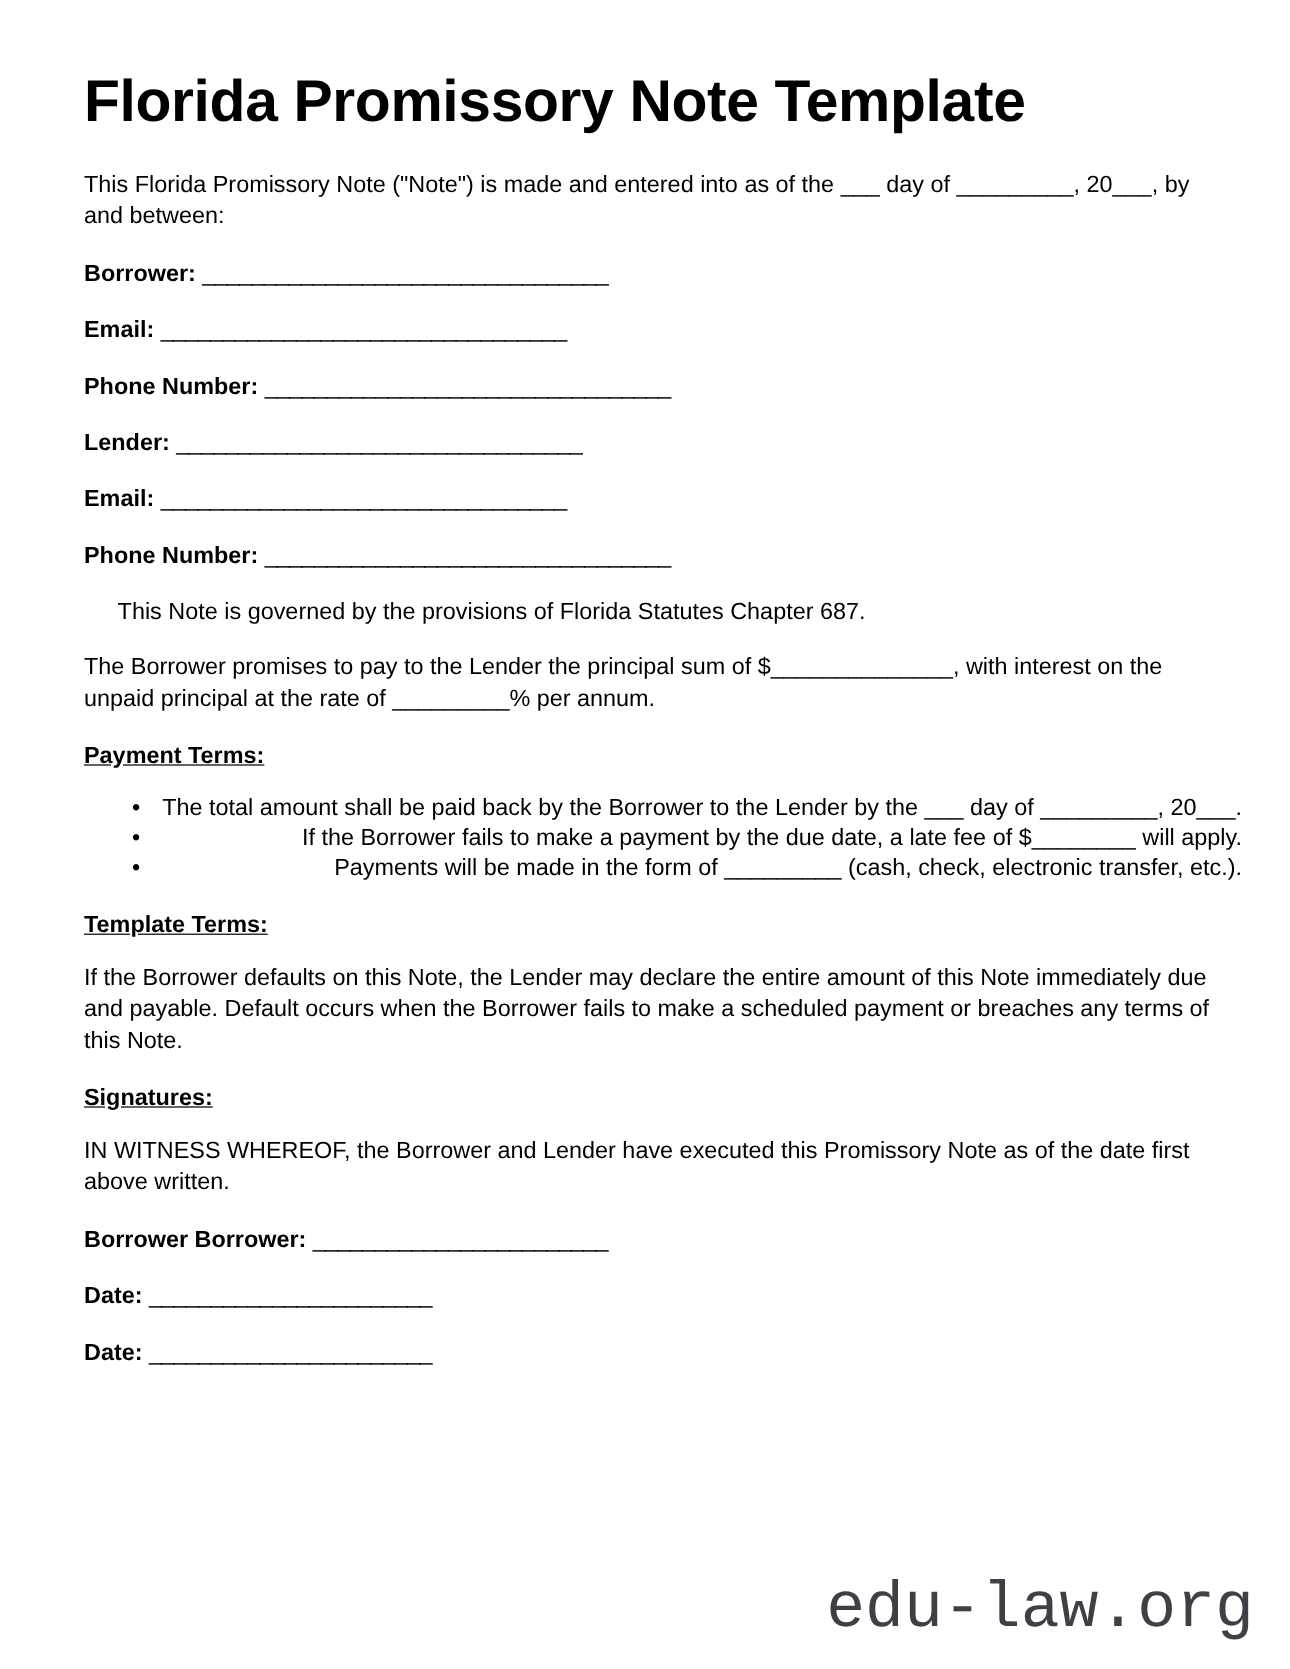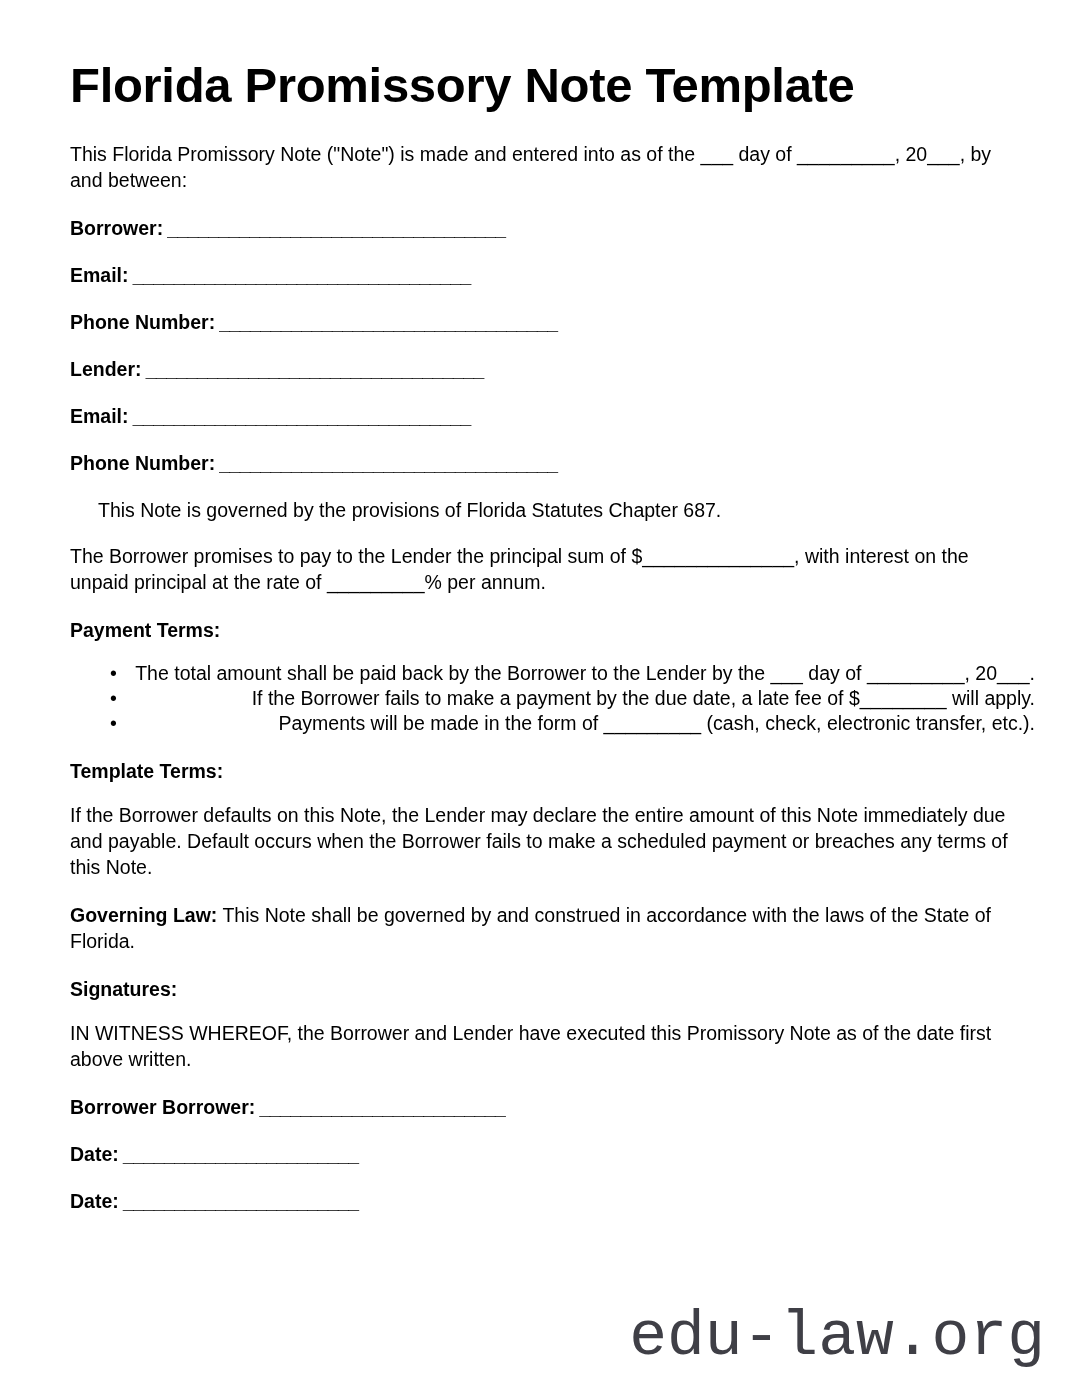--- a/index.html
+++ b/index.html
@@ -44,30 +44,30 @@
   }
   .field-row {
     font-size: 19.5px;
     line-height: 26px;
     font-weight: bold;
     margin: 0 0 21px 0;
     white-space: nowrap;
   }
   .field-row .blank {
     font-weight: normal;
-    font-style: italic;
   }
   .blank {
     letter-spacing: -0.6px;
   }
   .sec-head {
     font-size: 19.5px;
     line-height: 26px;
     font-weight: bold;
     margin: 0 0 18px 0;
+    text-decoration: underline;
   }
   ul.terms {
     margin: 0 0 22px 0;
     padding: 0 0 0 40px;
     list-style: none;
     max-width: 980px;
     text-align: right;
   }
   ul.terms li {
     position: relative;
@@ -83,21 +83,21 @@
     top: 0;
     font-size: 19.5px;
     line-height: 25px;
   }
   .bold-run { font-weight: bold; }
   .watermark {
     position: absolute;
     right: 30px;
     bottom: 22px;
     font-family: "Liberation Mono", "DejaVu Sans Mono", monospace;
-    font-size: 63px;
+    font-size: 54px;
     line-height: 1;
     color: #3f3f46;
     letter-spacing: 0px;
     white-space: nowrap;
   }
 </style>
 </head>
 <body>
 
 <div class="page">
@@ -145,21 +145,20 @@
   <ul class="terms">
     <li>The total amount shall be paid back by the Borrower to the Lender by the ___ day of _________, 20___.</li>
     <li>If the Borrower fails to make a payment by the due date, a late fee of $________ will apply.</li>
     <li>Payments will be made in the form of _________ (cash, check, electronic transfer, etc.).</li>
   </ul>
 
   <div class="sec-head">Template Terms:</div>
 
   <p class="para">If the Borrower defaults on this Note, the Lender may declare the entire amount of this Note immediately due and payable. Default occurs when the Borrower fails to make a scheduled payment or breaches any terms of this Note.</p>
 
-  <p class="para"><span class="bold-run">Governing Law:</span><span> This Note shall be governed by and construed in accordance with the laws of the State of Florida.</span></p>
 
   <div class="sec-head">Signatures:</div>
 
   <p class="para">IN WITNESS WHEREOF, the Borrower and Lender have executed this Promissory Note as of the date first above written.</p>
 
   <div class="field-row">
     <span>Borrower Borrower:</span>
     <span class="blank">________________________</span>
   </div>
 

